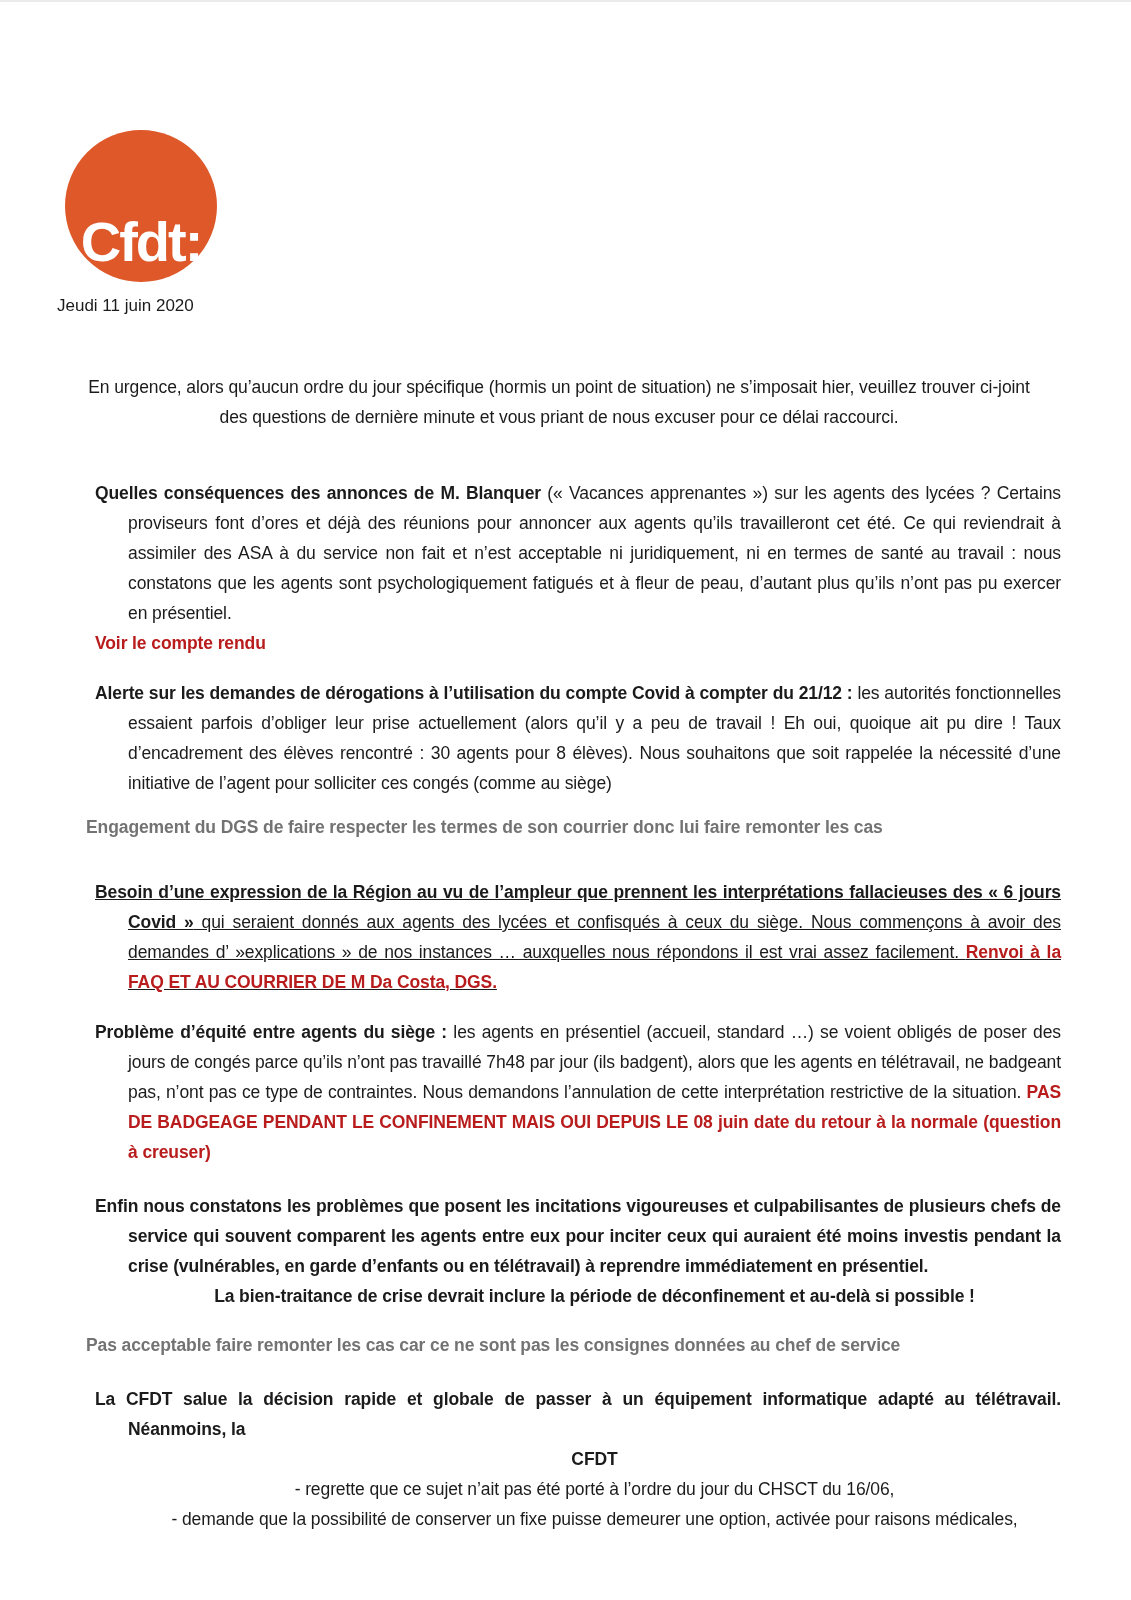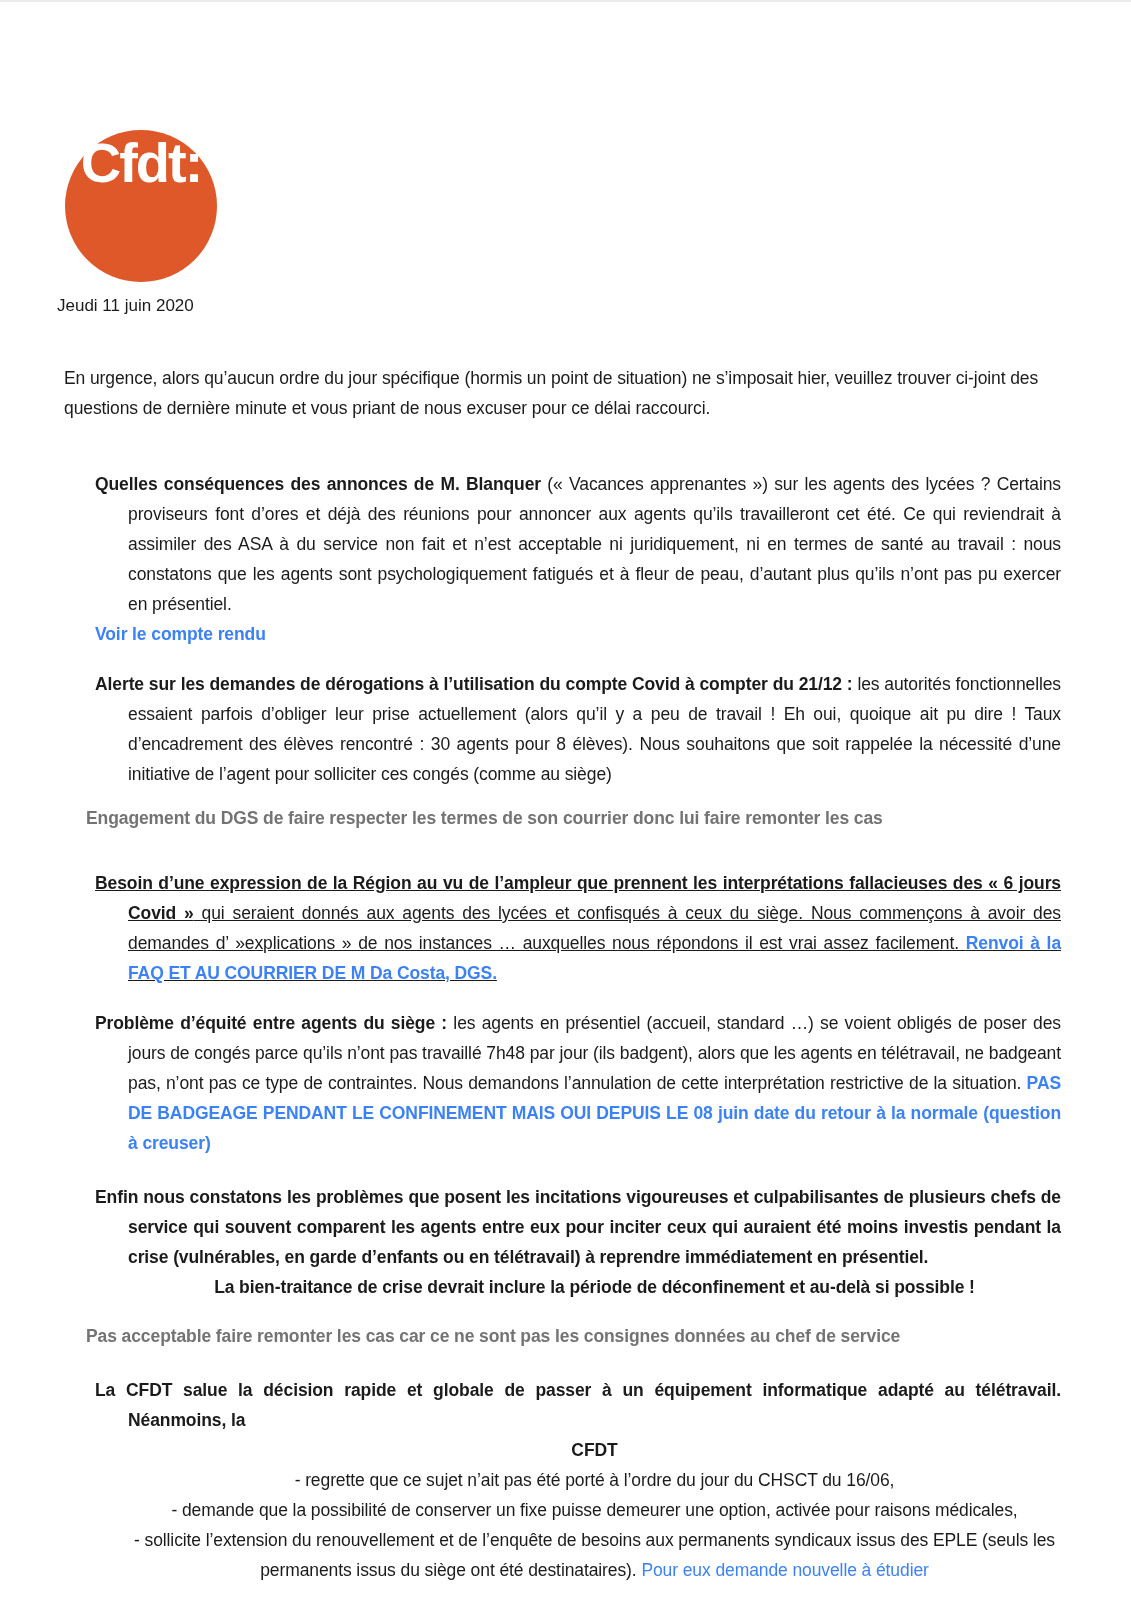--- a/index.html
+++ b/index.html
@@ -10,40 +10,40 @@
     font-family:"Liberation Sans", sans-serif;
     color:#1b1b1b;
     border-top:2px solid #ebebeb;
     box-sizing:border-box;
     overflow:hidden;
   }
   .logo {
     position:absolute; left:65px; top:128px;
     width:152px; height:152px; border-radius:50%;
     background:#DE5829;
-    display:flex; align-items:flex-start; justify-content:center;
+    display:flex; align-items:flex-end; justify-content:center;
   }
   .logo-text {
     color:#ffffff; font-size:56px; font-weight:bold;
     letter-spacing:-2px; padding-bottom:8px;
   }
   .date {
     position:absolute; left:57px; top:291px;
     font-size:17px; line-height:26px;
   }
   .doc {
     position:absolute; left:57px; top:354px; width:1004px;
     font-size:17.5px; line-height:30px; letter-spacing:-0.1px;
   }
-  .intro { margin:7px; text-align:left; }
+  .intro { margin:16px; text-align:center; }
   .sec { padding-left:71px; }
   .sec p { margin:0; text-indent:-33px; text-align:justify; }
   .sec p.flush { text-indent:0; text-align:center; }
   .b { font-weight:bold; }
-  .red { color:#3b82f6; }
+  .red { color:#b91c1c; }
   .redline {
     color:#737373; font-weight:bold;
     margin:0 0 0 29px; text-align:left;
   }
   .mt-46 { margin-top:46px; }
   .mt-20 { margin-top:20px; }
   .mt-14 { margin-top:14px; }
   .mt-35 { margin-top:35px;text-decoration:underline; }
   .mt-16 { margin-top:24px; }
   .mt-19 { margin-top:19px; }
@@ -88,17 +88,16 @@
       <p class="b flush">La bien-traitance de crise devrait inclure la période de déconfinement et au-delà si possible !</p>
     </div>
 
     <p class="redline mt-19">Pas acceptable faire remonter les cas car ce ne sont  pas les consignes données au chef de service</p>
 
     <div class="sec mt-24">
       <p class="b">La CFDT salue la décision rapide et globale de passer à un équipement informatique adapté au télétravail. Néanmoins, la</p>
       <p class="b flush">CFDT</p>
       <p class="flush">- regrette que ce sujet n’ait pas été porté à l’ordre du jour du CHSCT du 16/06,</p>
       <p class="flush">- demande que la possibilité de conserver un fixe puisse demeurer une option, activée pour raisons médicales,</p>
-      <p class="flush"><span>- sollicite l’extension du renouvellement et de l’enquête de besoins aux permanents syndicaux issus des EPLE (seuls les permanents issus du siège ont été destinataires). </span><span class="red">Pour eux demande nouvelle à étudier</span></p>
     </div>
 
   </div>
 </div>
 
 </body></html>

